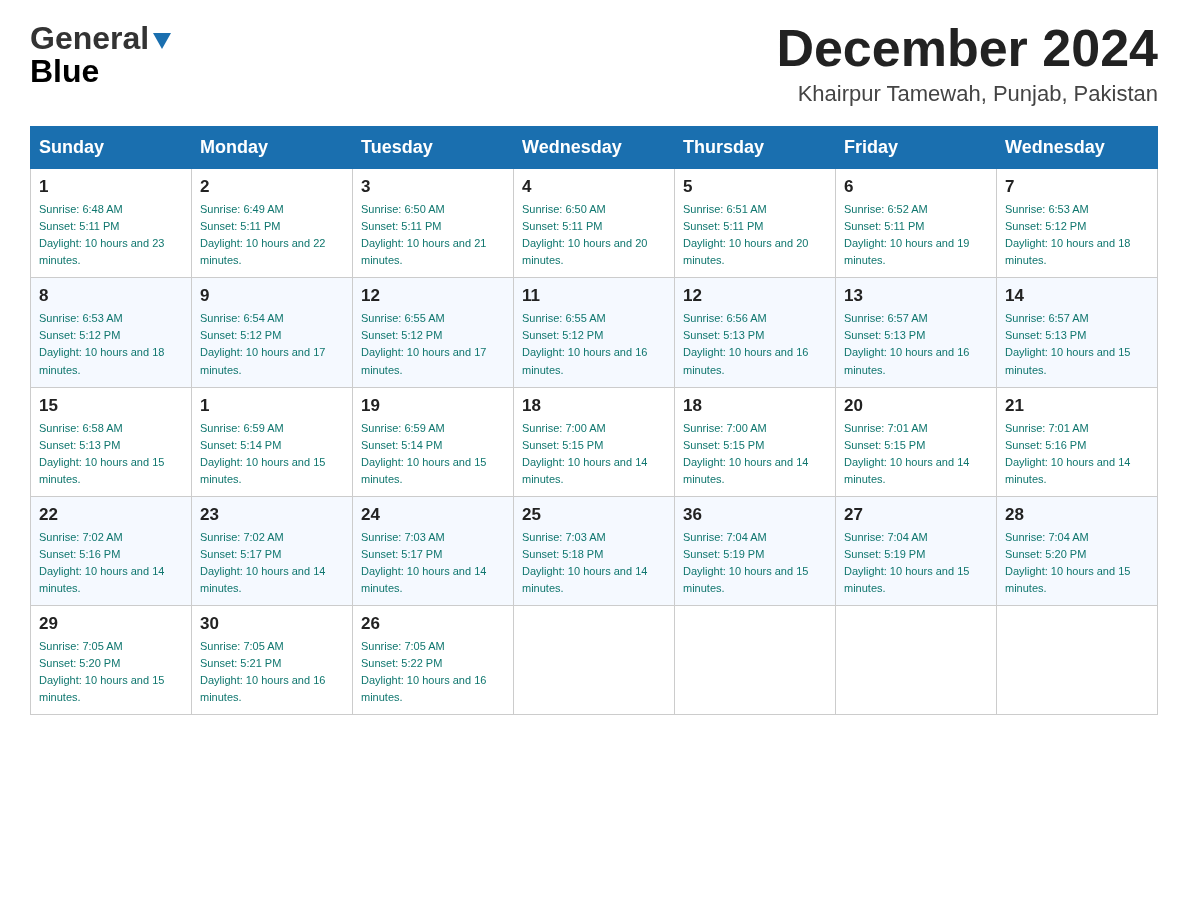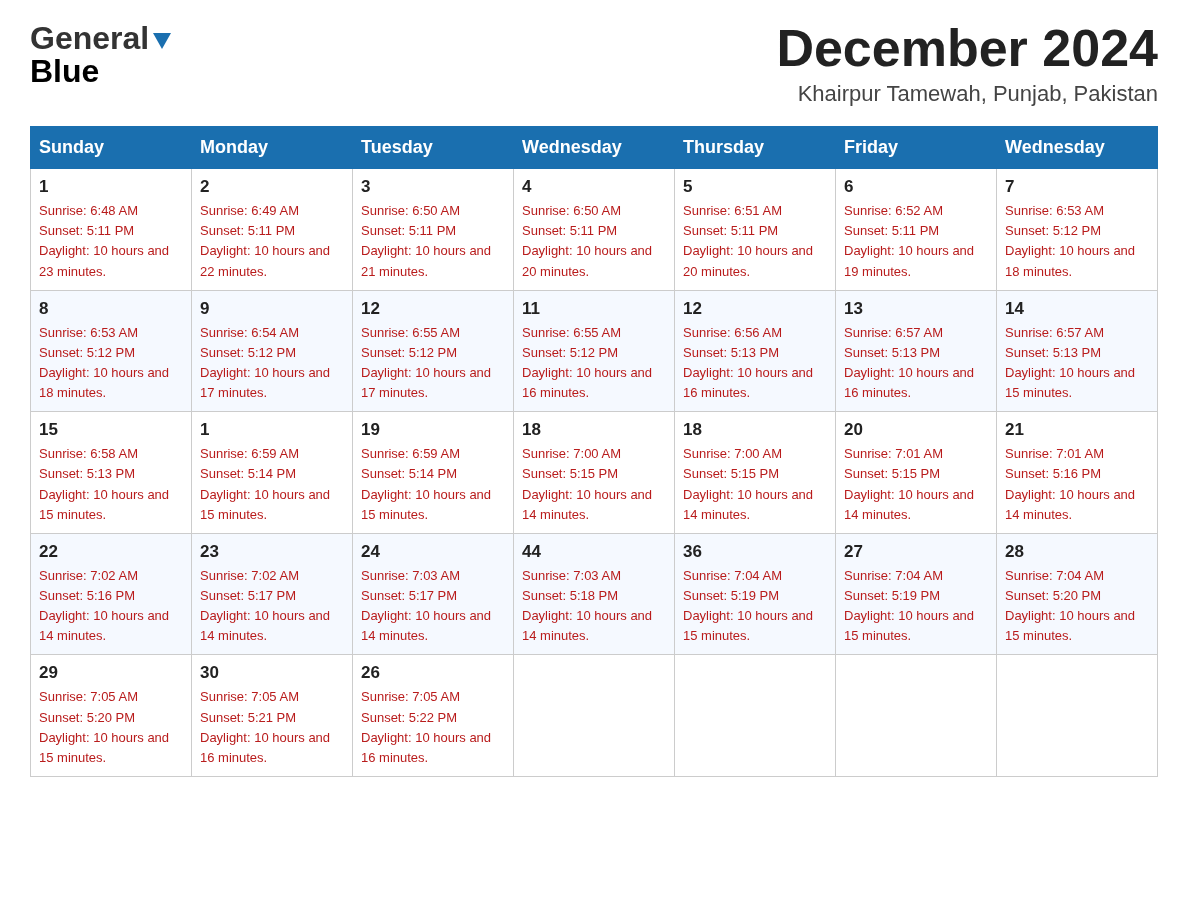--- a/index.html
+++ b/index.html
@@ -59,23 +59,23 @@
       min-height: 110px;
     }
     .day-num {
       font-size: 17px;
       font-weight: bold;
       color: #222;
       display: block;
       margin-bottom: 4px;
     }
     .day-info {
-      font-size: 13px;
+      font-size: 11px;
       line-height: 1.55;
-      color: #b91c1c;
+      color: #0f766e;
     }
     .calendar tr:nth-child(odd) td {
       background: #fff;
     }
     .calendar tr:nth-child(even) td {
       background: #f5f9ff;
     }
     .empty-cell {
       background: #fff !important;
     }
@@ -214,21 +214,21 @@
         </td>
         <td>
           <span class="day-num">23</span>
           <div class="day-info">Sunrise: 7:02 AM<br>Sunset: 5:17 PM<br>Daylight: 10 hours and 14 minutes.</div>
         </td>
         <td>
           <span class="day-num">24</span>
           <div class="day-info">Sunrise: 7:03 AM<br>Sunset: 5:17 PM<br>Daylight: 10 hours and 14 minutes.</div>
         </td>
         <td>
-          <span class="day-num">44</span>
+          <span class="day-num">25</span>
           <div class="day-info">Sunrise: 7:03 AM<br>Sunset: 5:18 PM<br>Daylight: 10 hours and 14 minutes.</div>
         </td>
         <td>
           <span class="day-num">36</span>
           <div class="day-info">Sunrise: 7:04 AM<br>Sunset: 5:19 PM<br>Daylight: 10 hours and 15 minutes.</div>
         </td>
         <td>
           <span class="day-num">27</span>
           <div class="day-info">Sunrise: 7:04 AM<br>Sunset: 5:19 PM<br>Daylight: 10 hours and 15 minutes.</div>
         </td>

